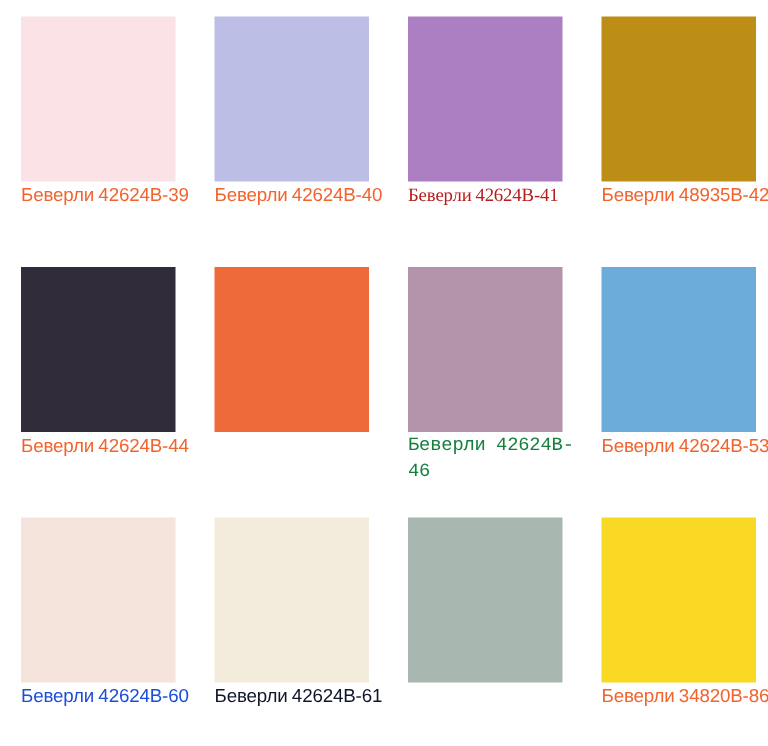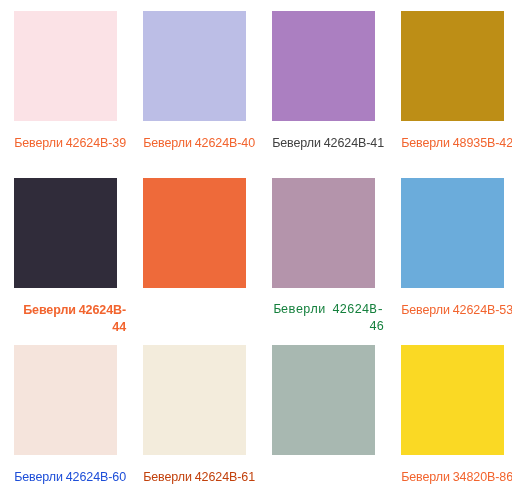--- a/index.html
+++ b/index.html
@@ -27,25 +27,25 @@
     width: 129px;
     box-sizing: border-box;
   }
   .swatch-chip {
     width: 103px;
     height: 110px;
     display: block;
   }
   .swatch-label {
     width: 112px;
-    margin-top: 14px;
+    margin-top: 1px;
     font-size: 12.5px;
     line-height: 17px;
     color: #f2642e;
-    text-align: right;
+    text-align: left;
     letter-spacing: -0.1px;
     word-spacing: -0.5px;
   }
 </style>
 </head>
 <body style="background: rgb(255, 255, 255);">
 
 <div id="swatch-grid">
 
   <div class="swatch-cell">
@@ -53,31 +53,31 @@
     <div class="swatch-label" style="color: rgb(242, 100, 46);">Беверли 42624B-39</div>
   </div>
 
   <div class="swatch-cell">
     <span class="swatch-chip" style="background-color:#bcbee6;"></span>
     <div class="swatch-label" style="color: rgb(242, 100, 46);">Беверли 42624B-40</div>
   </div>
 
   <div class="swatch-cell">
     <span class="swatch-chip" style="background-color:#ab7fc1;"></span>
-    <div class="swatch-label" style="color: #404040;">Беверли 42624B-41</div>
+    <div class="swatch-label" style="color: #b91c1c; font-family: Liberation Serif, serif;">Беверли 42624B-41</div>
   </div>
 
   <div class="swatch-cell">
     <span class="swatch-chip" style="background-color:#bd8e16;"></span>
     <div class="swatch-label" style="color: rgb(242, 100, 46);">Беверли 48935B-42</div>
   </div>
 
   <div class="swatch-cell">
     <span class="swatch-chip" style="background-color:#302c3a;"></span>
-    <div class="swatch-label" style="color: rgb(242, 100, 46); font-weight: bold;">Беверли 42624B-44</div>
+    <div class="swatch-label" style="color: rgb(242, 100, 46);">Беверли 42624B-44</div>
   </div>
 
   <div class="swatch-cell">
     <span class="swatch-chip" style="background-color:#ee6a3a;"></span>
   </div>
 
   <div class="swatch-cell">
     <span class="swatch-chip" style="background-color:#b494ab;"></span>
     <div class="swatch-label" style="color: #15803d; font-family: Liberation Mono, monospace;">Беверли 42624B-46</div>
   </div>
@@ -87,21 +87,21 @@
     <div class="swatch-label" style="color: rgb(242, 100, 46);">Беверли 42624B-53</div>
   </div>
 
   <div class="swatch-cell">
     <span class="swatch-chip" style="background-color:#f5e4dc;"></span>
     <div class="swatch-label" style="color: #1d4ed8;">Беверли 42624B-60</div>
   </div>
 
   <div class="swatch-cell">
     <span class="swatch-chip" style="background-color:#f3ecdc;"></span>
-    <div class="swatch-label" style="color: #c2410c;">Беверли 42624B-61</div>
+    <div class="swatch-label" style="color: #0f172a;">Беверли 42624B-61</div>
   </div>
 
   <div class="swatch-cell">
     <span class="swatch-chip" style="background-color:#a8b8b1;"></span>
   </div>
 
   <div class="swatch-cell">
     <span class="swatch-chip" style="background-color:#fad924;"></span>
     <div class="swatch-label" style="color: rgb(242, 100, 46);">Беверли 34820B-86</div>
   </div>

